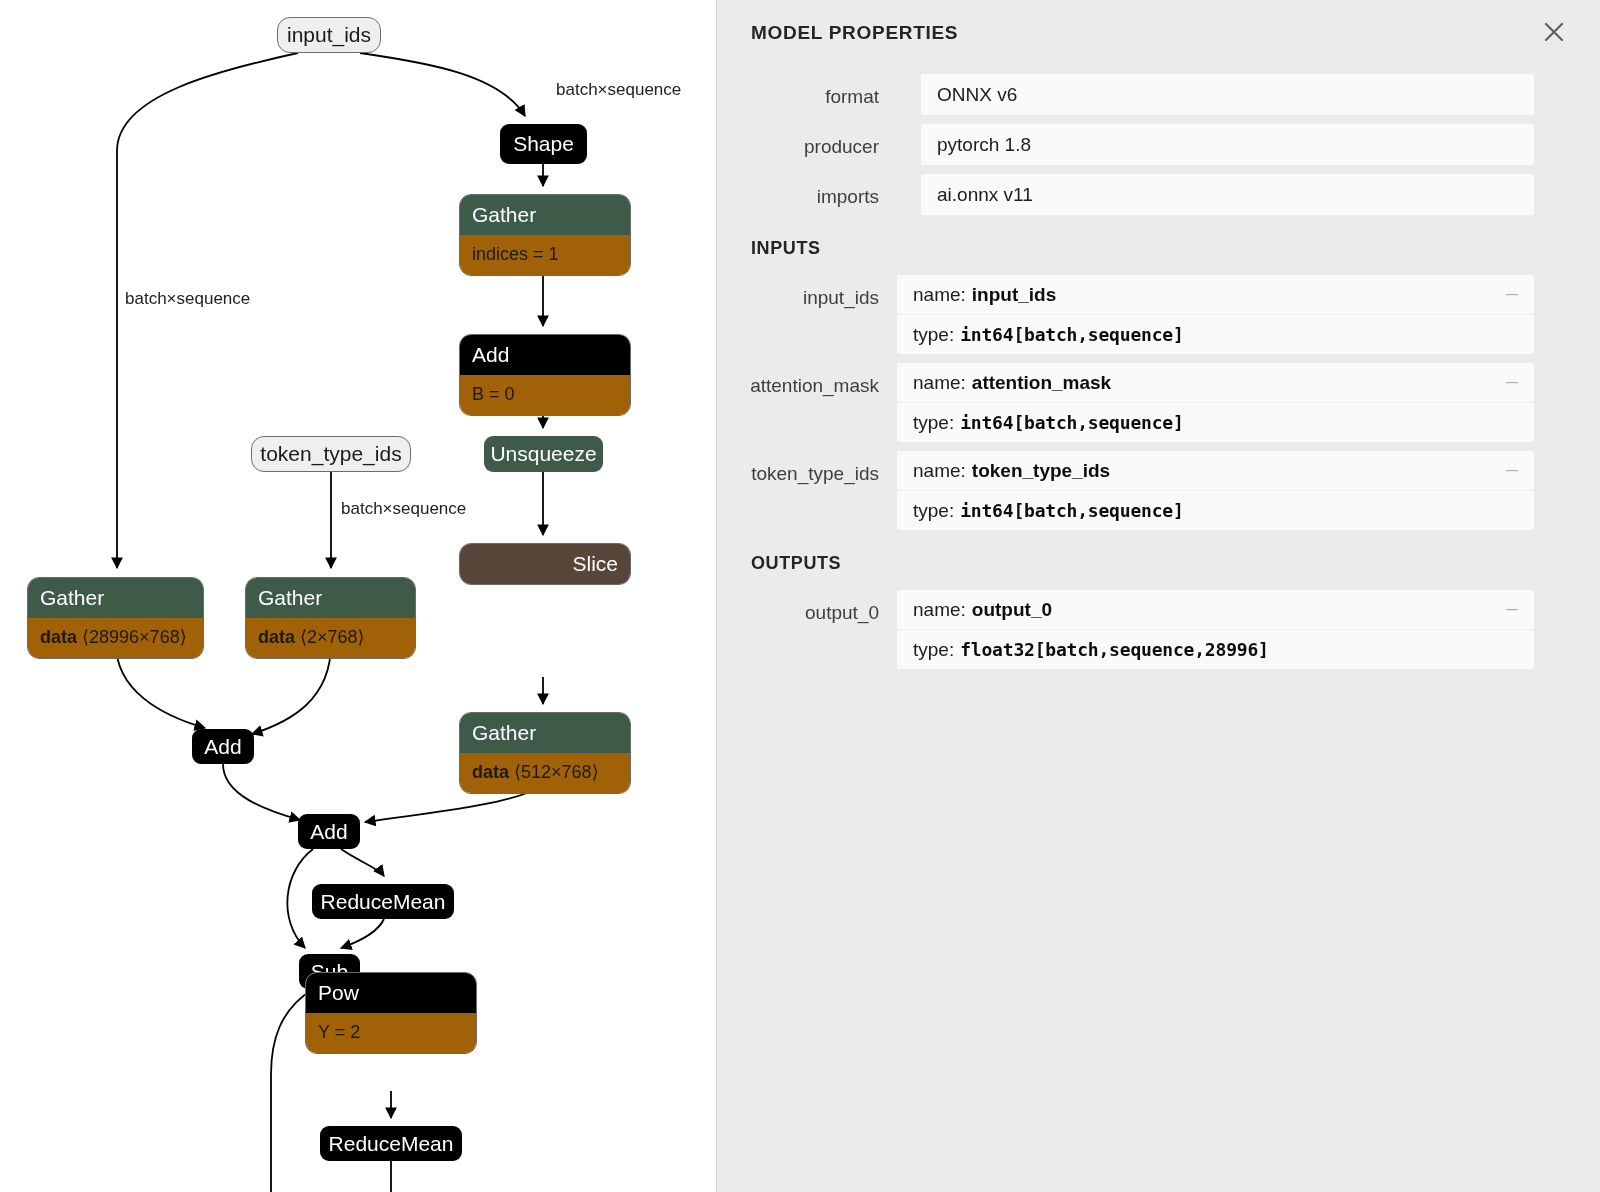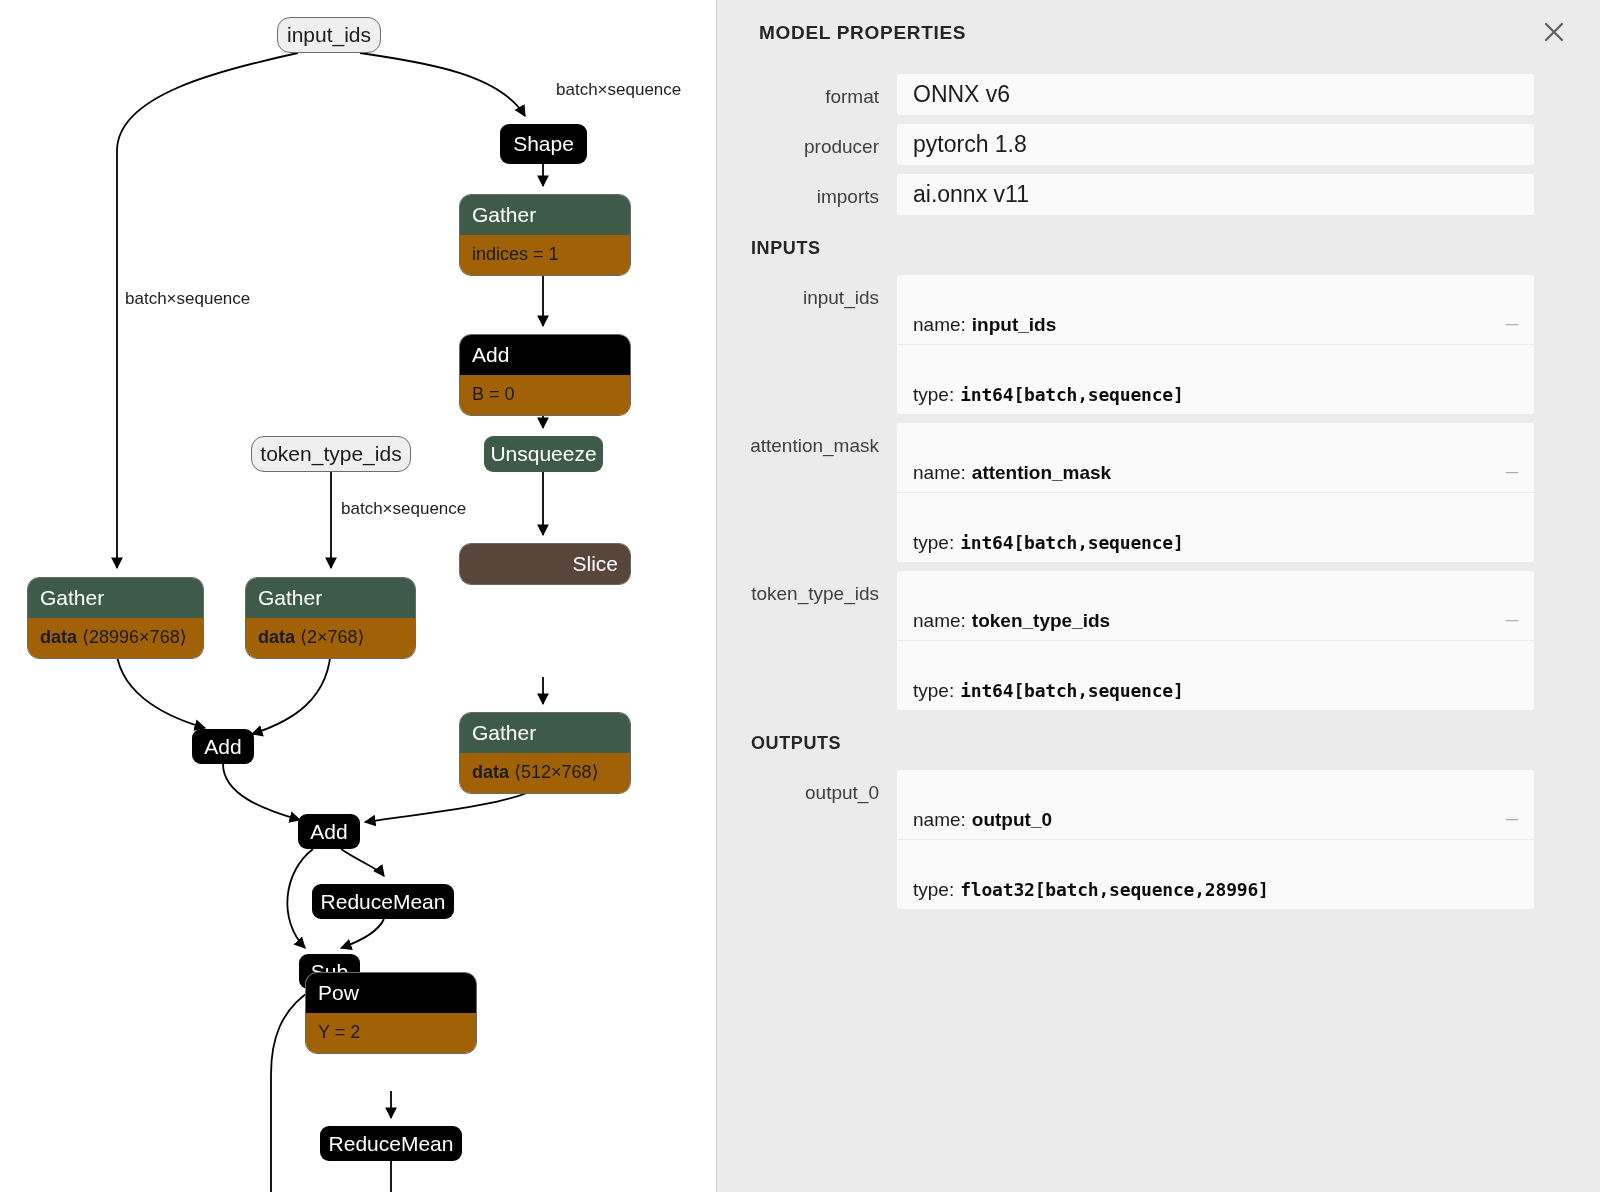--- a/index.html
+++ b/index.html
@@ -122,61 +122,61 @@
     height: 74px;
   }
   #panel-title {
     position: absolute;
     left: 34px;
     top: 22px;
     font-size: 19px;
     font-weight: 700;
     letter-spacing: 0.7px;
     color: #252525;
-    margin-left: 8px;
   }
   #close-btn {
     position: absolute;
     right: 28px;
     top: 14px;
     width: 36px;
     height: 36px;
     display: flex;
     align-items: center;
     justify-content: center;
     cursor: pointer;
   }
   #close-btn svg { display:block; }
 
   .prop-row {
     display: flex;
     align-items: flex-start;
     margin: 0 0 9px 0;
     padding: 0 66px 0 0;
+    gap: 24px;
   }
   .prop-label {
     width: 180px;
     min-width: 180px;
     text-align: right;
     font-size: 19px;
     color: #3f3f3f;
     padding-right: 18px;
     padding-top: 12px;
     box-sizing: border-box;
     white-space: nowrap;
   }
   .prop-value-box {
     flex: 1;
     background: #fafafa;
     border-radius: 2px;
     min-height: 41px;
     display: flex;
     align-items: center;
     padding: 0 16px;
-    font-size: 23px;
+    font-size: 19px;
     color: #1c1c1c;
     box-sizing: border-box;
   }
 
   .section-title {
     font-size: 18px;
     font-weight: 700;
     letter-spacing: 0.6px;
     color: #252525;
     margin: 23px 15px 16px 34px;
@@ -206,21 +206,20 @@
     box-sizing: border-box;
   }
   .arg-line {
     position: relative;
     display: flex;
     align-items: center;
     padding: 0 16px;
     height: 39px;
     font-size: 19px;
     color: #1c1c1c;
-    margin-top: 30px;
   }
   .arg-line.first { border-bottom: 1px solid #ececec; }
   .arg-line .key { color:#1c1c1c; }
   .arg-line .val-name {
     font-weight: 700;
     margin-left: 6px;
     color:#0d0d0d;
   }
   .arg-line .val-type {
     font-family: "DejaVu Sans Mono", monospace;

